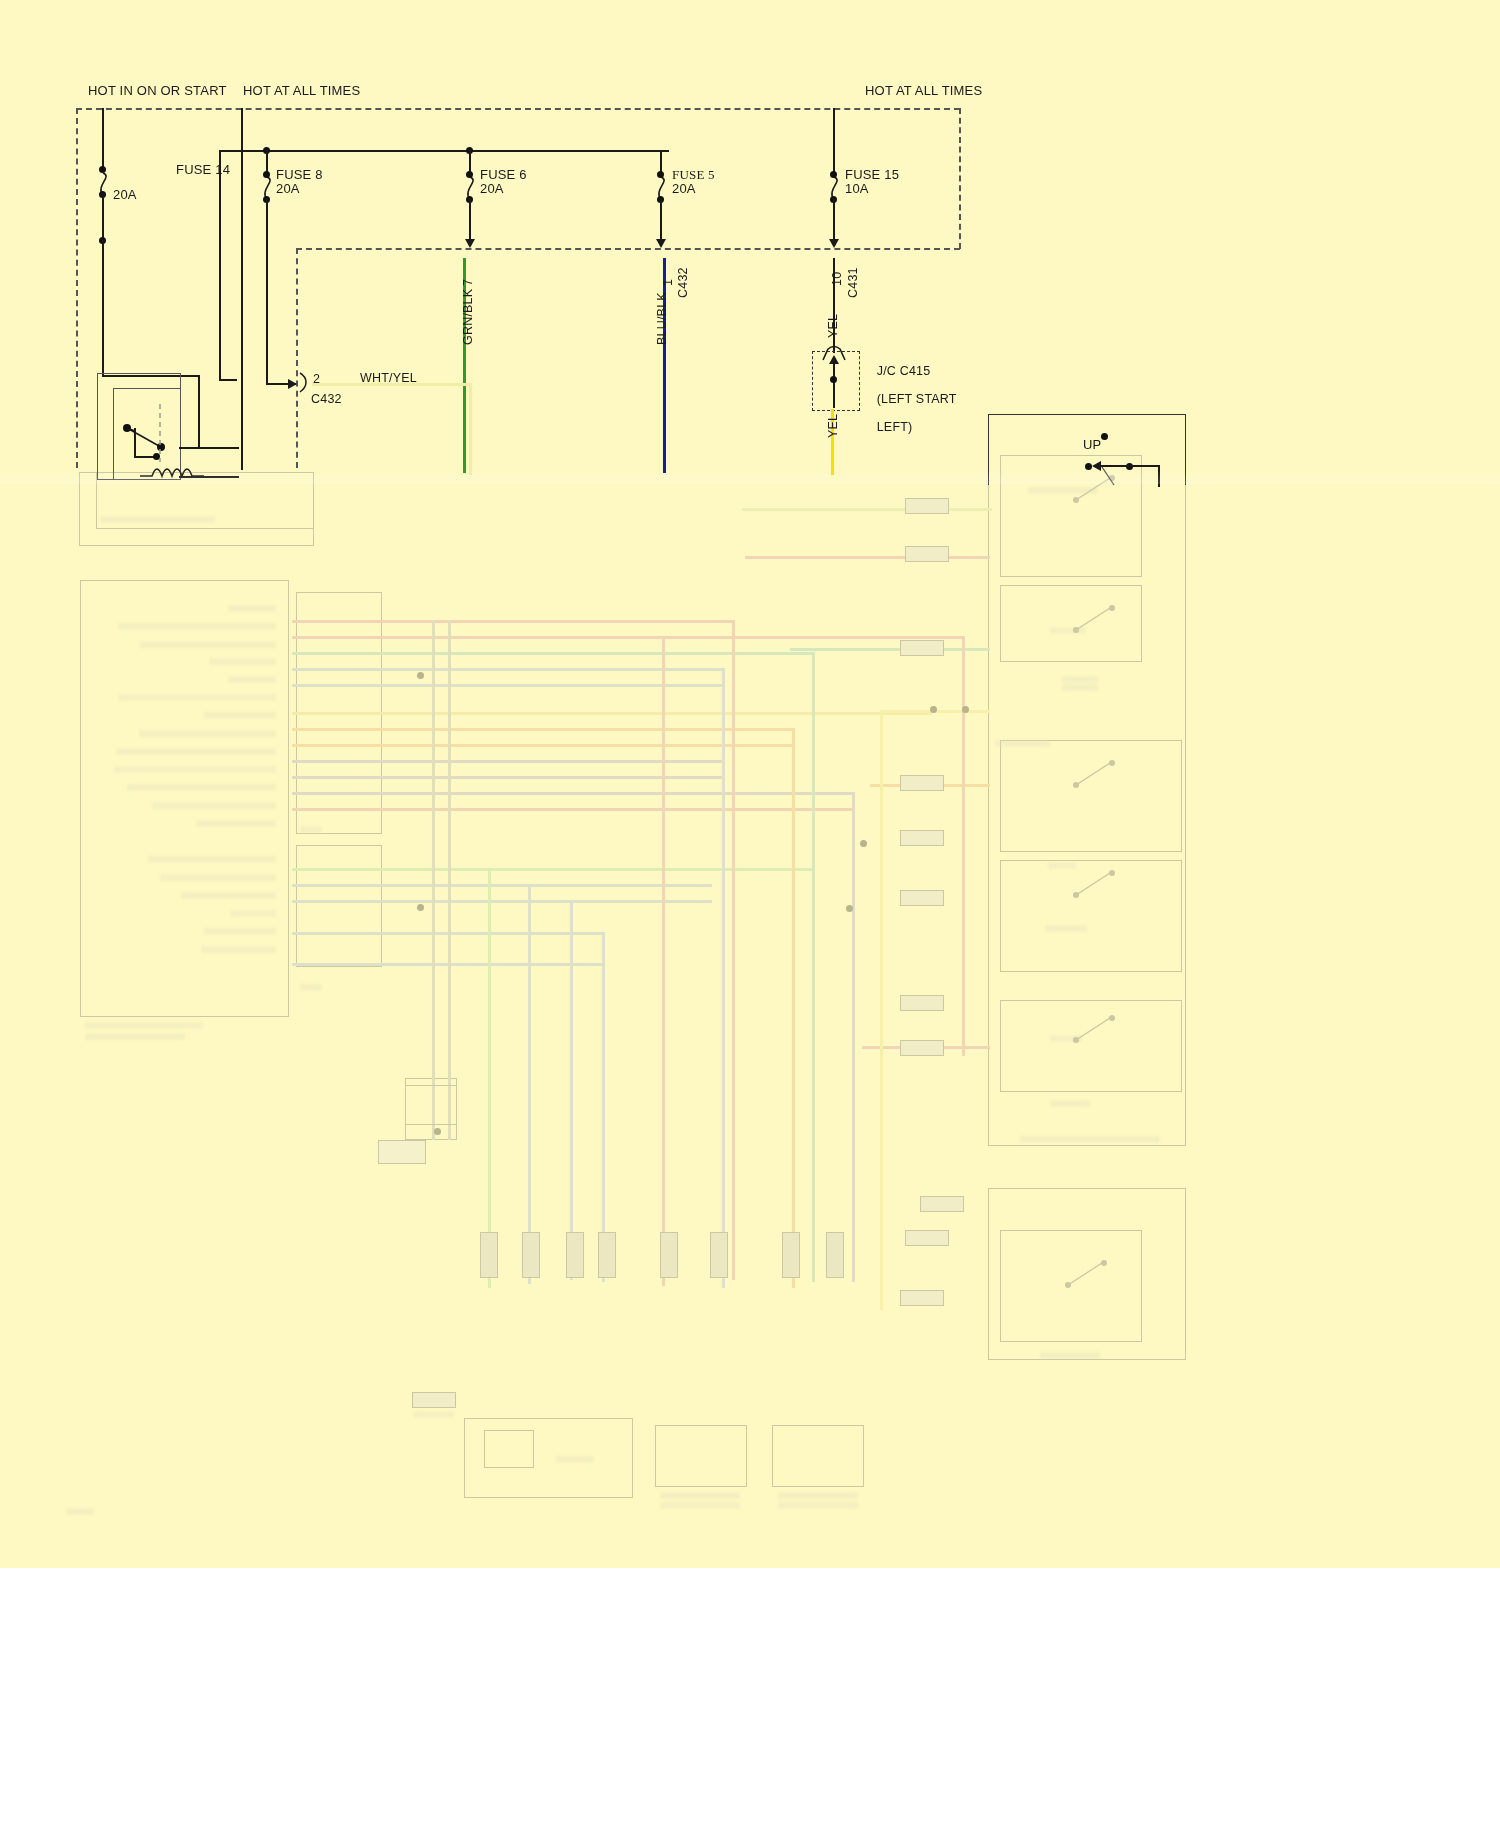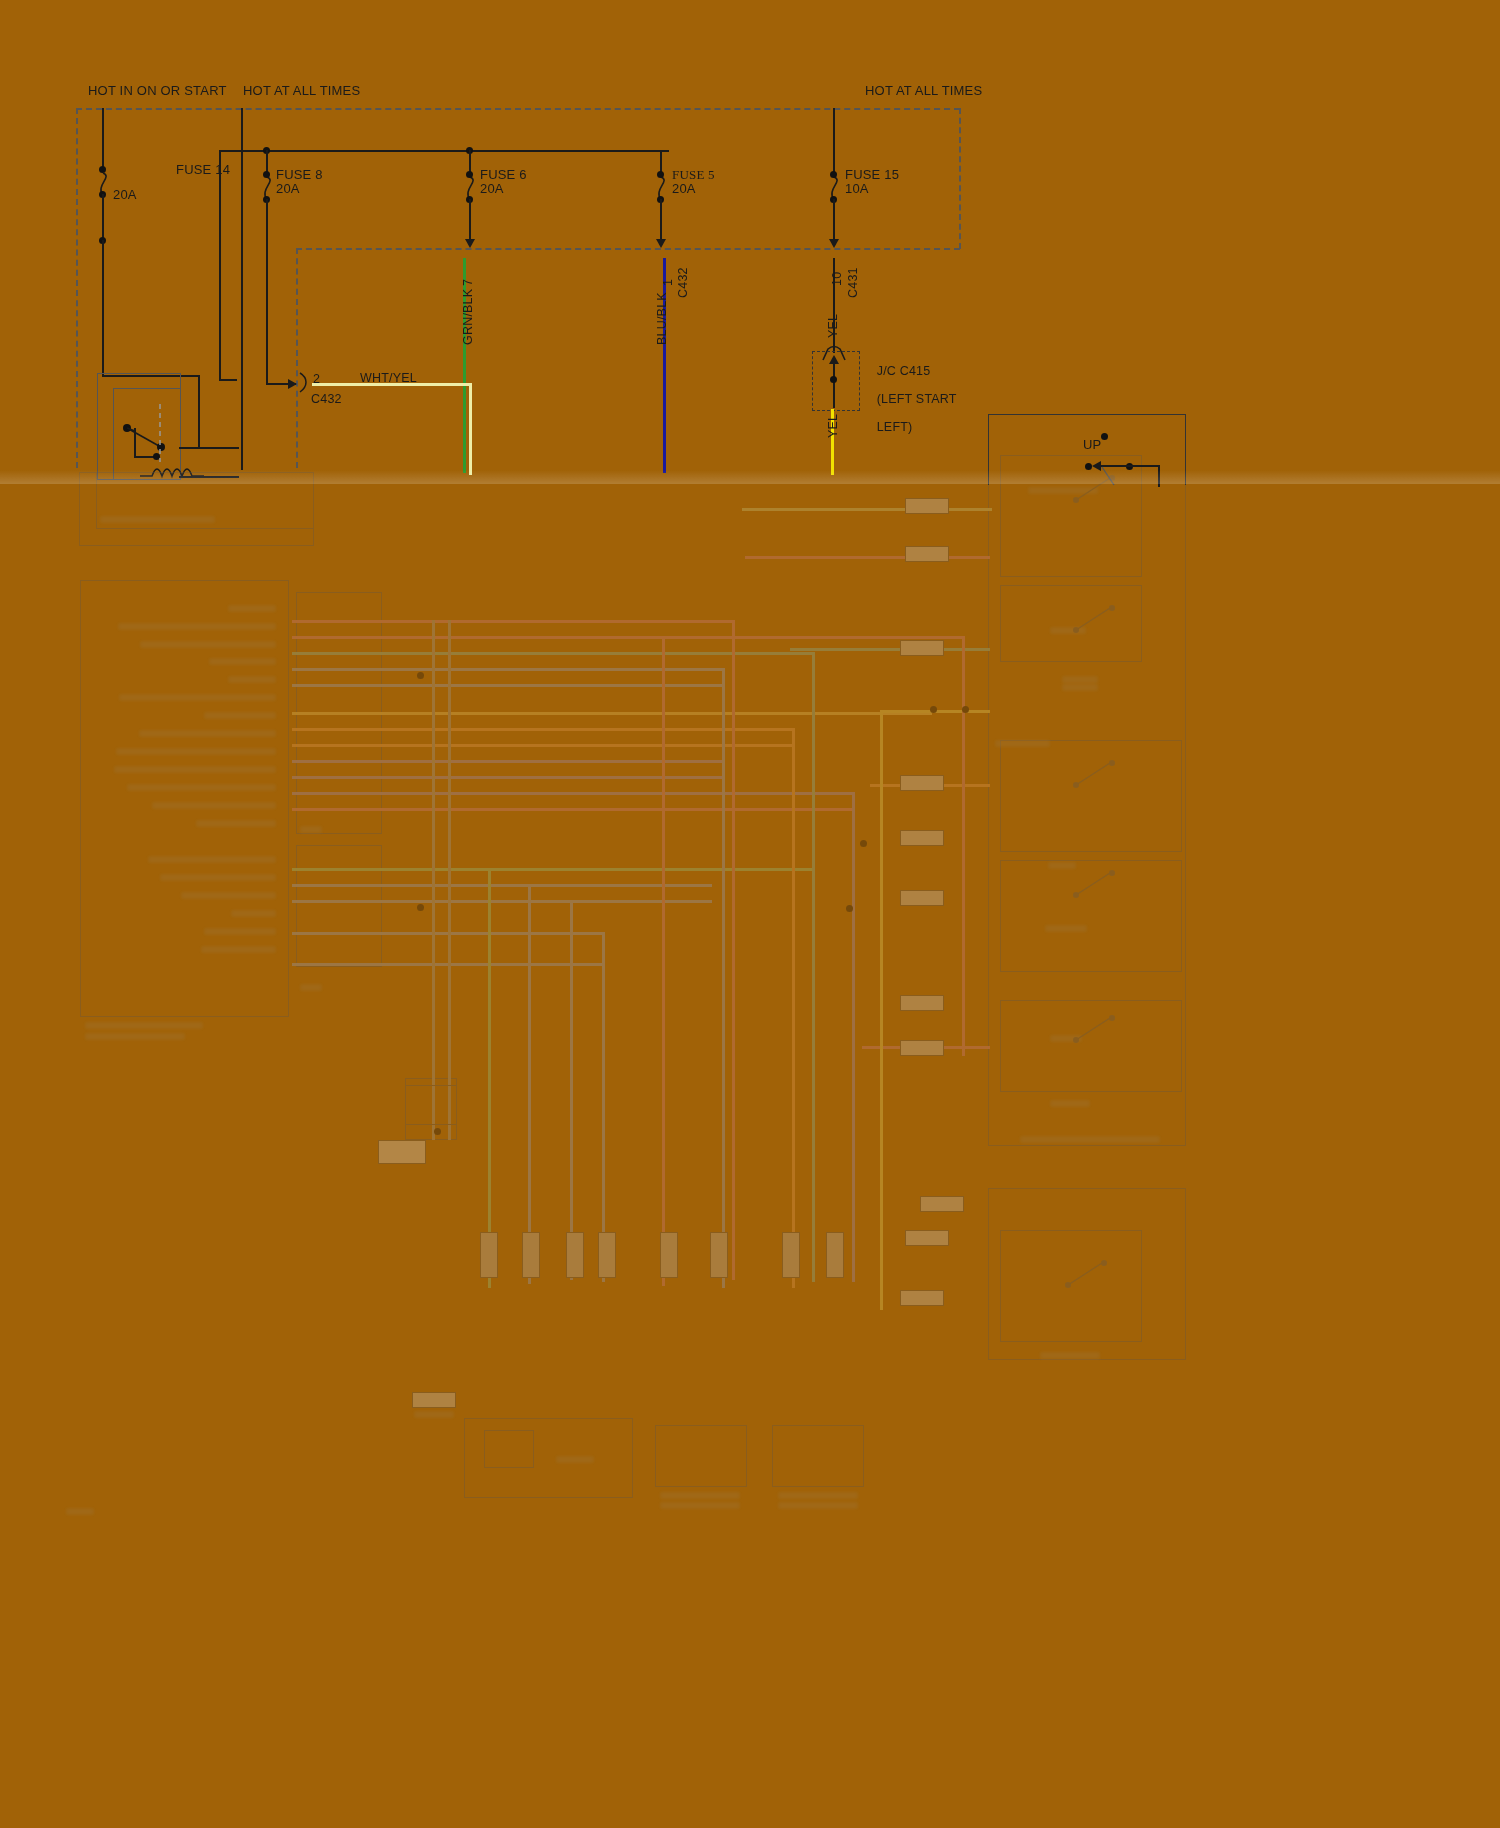--- a/index.html
+++ b/index.html
@@ -1,17 +1,17 @@
 <!DOCTYPE html>
 <html><head>
 <meta charset="utf-8">
 <style>
   html,body{margin:0;padding:0;background:#ffffff;}
   body{font-family:"Liberation Sans",sans-serif;}
-  #canvas{position:relative;width:1500px;height:1828px;background:#a16207;overflow:hidden;}
+  #canvas{position:relative;width:1500px;height:1568px;background:#fef9c3;overflow:hidden;}
   .lbl{position:absolute;font-size:13px;color:#1a1a1a;white-space:pre;line-height:14px;letter-spacing:.2px;}
   .lbl.sm{font-size:12.5px;}
   .vert{transform-origin:0 0;transform:rotate(-90deg);}
   .wire{position:absolute;background:#1a1a1a;}
   .h{height:1.6px;}
   .v{width:1.6px;}
   .dash-h{position:absolute;height:0;border-top:2px dashed #555;}
   .dash-v{position:absolute;width:0;border-left:2px dashed #555;}
   .dot{position:absolute;width:7px;height:7px;border-radius:50%;background:#111;}
   .box{position:absolute;border:1.4px solid #555;}

